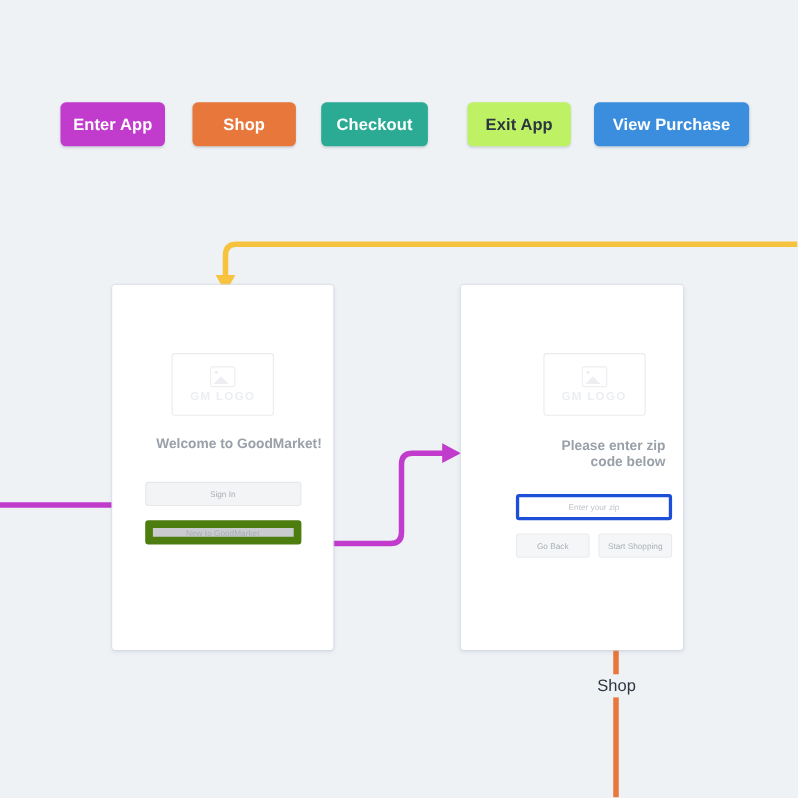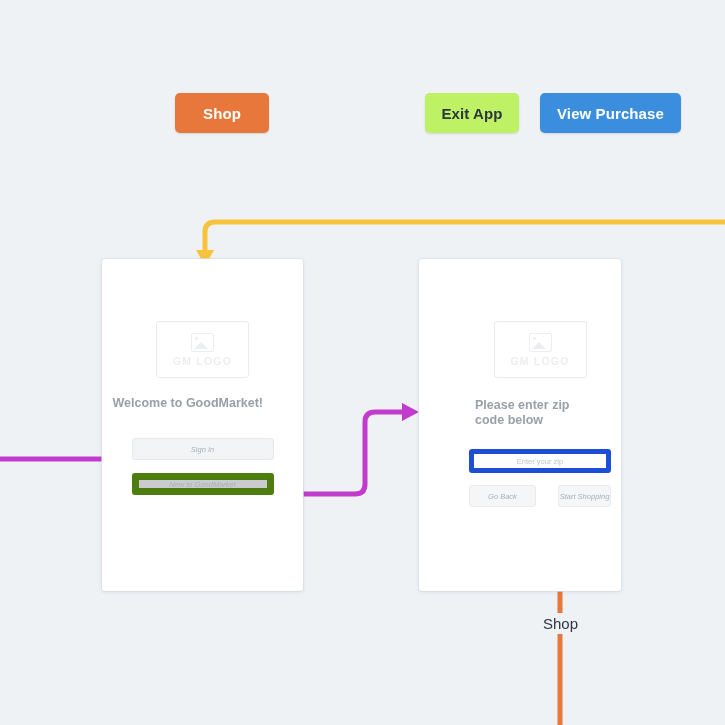--- a/index.html
+++ b/index.html
@@ -111,55 +111,54 @@
     font-size: 10.5px;
     font-weight: bold;
     letter-spacing: 1.2px;
     color: #eceef1;
   }
 
   .card-heading {
     font-size: 12.5px;
     font-weight: bold;
     color: #9aa0a8;
-    text-align: left;
+    text-align: right;
     line-height: 15px;
   }
 
   .ui-btn {
     height: 22px;
     border-radius: 3px;
     display: flex;
     align-items: center;
     justify-content: center;
     font-size: 7.5px;
     color: #a9afb6;
     box-sizing: border-box;
     cursor: pointer;
     white-space: nowrap;
-    font-style: italic;
   }
   .ui-btn.light {
     background: #f3f4f6;
     border: 1px solid #e6e8eb;
   }
   .ui-btn.dark {
     background: #c9cbcf;
     border: 7px solid #4d7c0f;
   }
   .ui-btn.ghost {
     background: #f5f6f7;
     border: 1px solid #e9ebed;
   }
 
   .ui-input {
     height: 24px;
     border-radius: 3px;
     background: #ffffff;
-    border: 5px solid #1d4ed8;
+    border: 3px solid #1d4ed8;
     display: flex;
     align-items: center;
     justify-content: center;
     font-size: 7.5px;
     color: #bfc4c9;
     box-sizing: border-box;
     cursor: text;
   }
 
   .btn-row {
@@ -199,25 +198,31 @@
     <path d="M 0 459 L 118 459" fill="none" stroke="#c13ccc" stroke-width="5" stroke-linecap="round"></path>
 
     <path d="M 270 494 L 355 494 Q 365 494 365 484 L 365 422 Q 365 412 375 412 L 404 412" fill="none" stroke="#c13ccc" stroke-width="5" stroke-linecap="round"></path>
     <polygon points="402,403 402,421 419,412" fill="#c13ccc"></polygon>
 
     <path d="M 560 489 L 560 725" fill="none" stroke="#e8773c" stroke-width="5" stroke-linecap="butt"></path>
   </svg>
 
   <div class="legend">
 
+    <button class="legend-btn" style="background: rgb(193, 60, 204); color: rgb(255, 255, 255); left: 55px; width: 95px;">
+      <span>Enter App</span>
+    </button>
 
     <button class="legend-btn" style="background: rgb(232, 119, 60); color: rgb(255, 255, 255); left: 175px; width: 94px;">
       <span>Shop</span>
     </button>
 
+    <button class="legend-btn" style="background: rgb(43, 171, 148); color: rgb(255, 255, 255); left: 292px; width: 97px;">
+      <span>Checkout</span>
+    </button>
 
     <button class="legend-btn" style="background: #bef264; color: rgb(45, 54, 64); left: 425px; width: 94px;">
       <span>Exit App</span>
     </button>
 
     <button class="legend-btn" style="background: rgb(59, 142, 222); color: rgb(255, 255, 255); left: 540px; width: 141px;">
       <span>View Purchase</span>
     </button>
   </div>
 
@@ -254,21 +259,21 @@
 code below</div>
 
       <div class="ui-input" style="margin-top:21px; width:142px;">
         <span>Enter your zip</span>
       </div>
 
       <div class="btn-row" style="margin-top:12px; width:142px;">
         <div class="ui-btn ghost" style="width:67px;">
           <span>Go Back</span>
         </div>
-        <div class="ui-btn ghost" style="width:53px;">
+        <div class="ui-btn ghost" style="width:67px;">
           <span>Start Shopping</span>
         </div>
       </div>
 
     </div>
   </div>
 
   <div class="flow-label" style="left:535px; top:613px;">Shop</div>
 
 </div>

